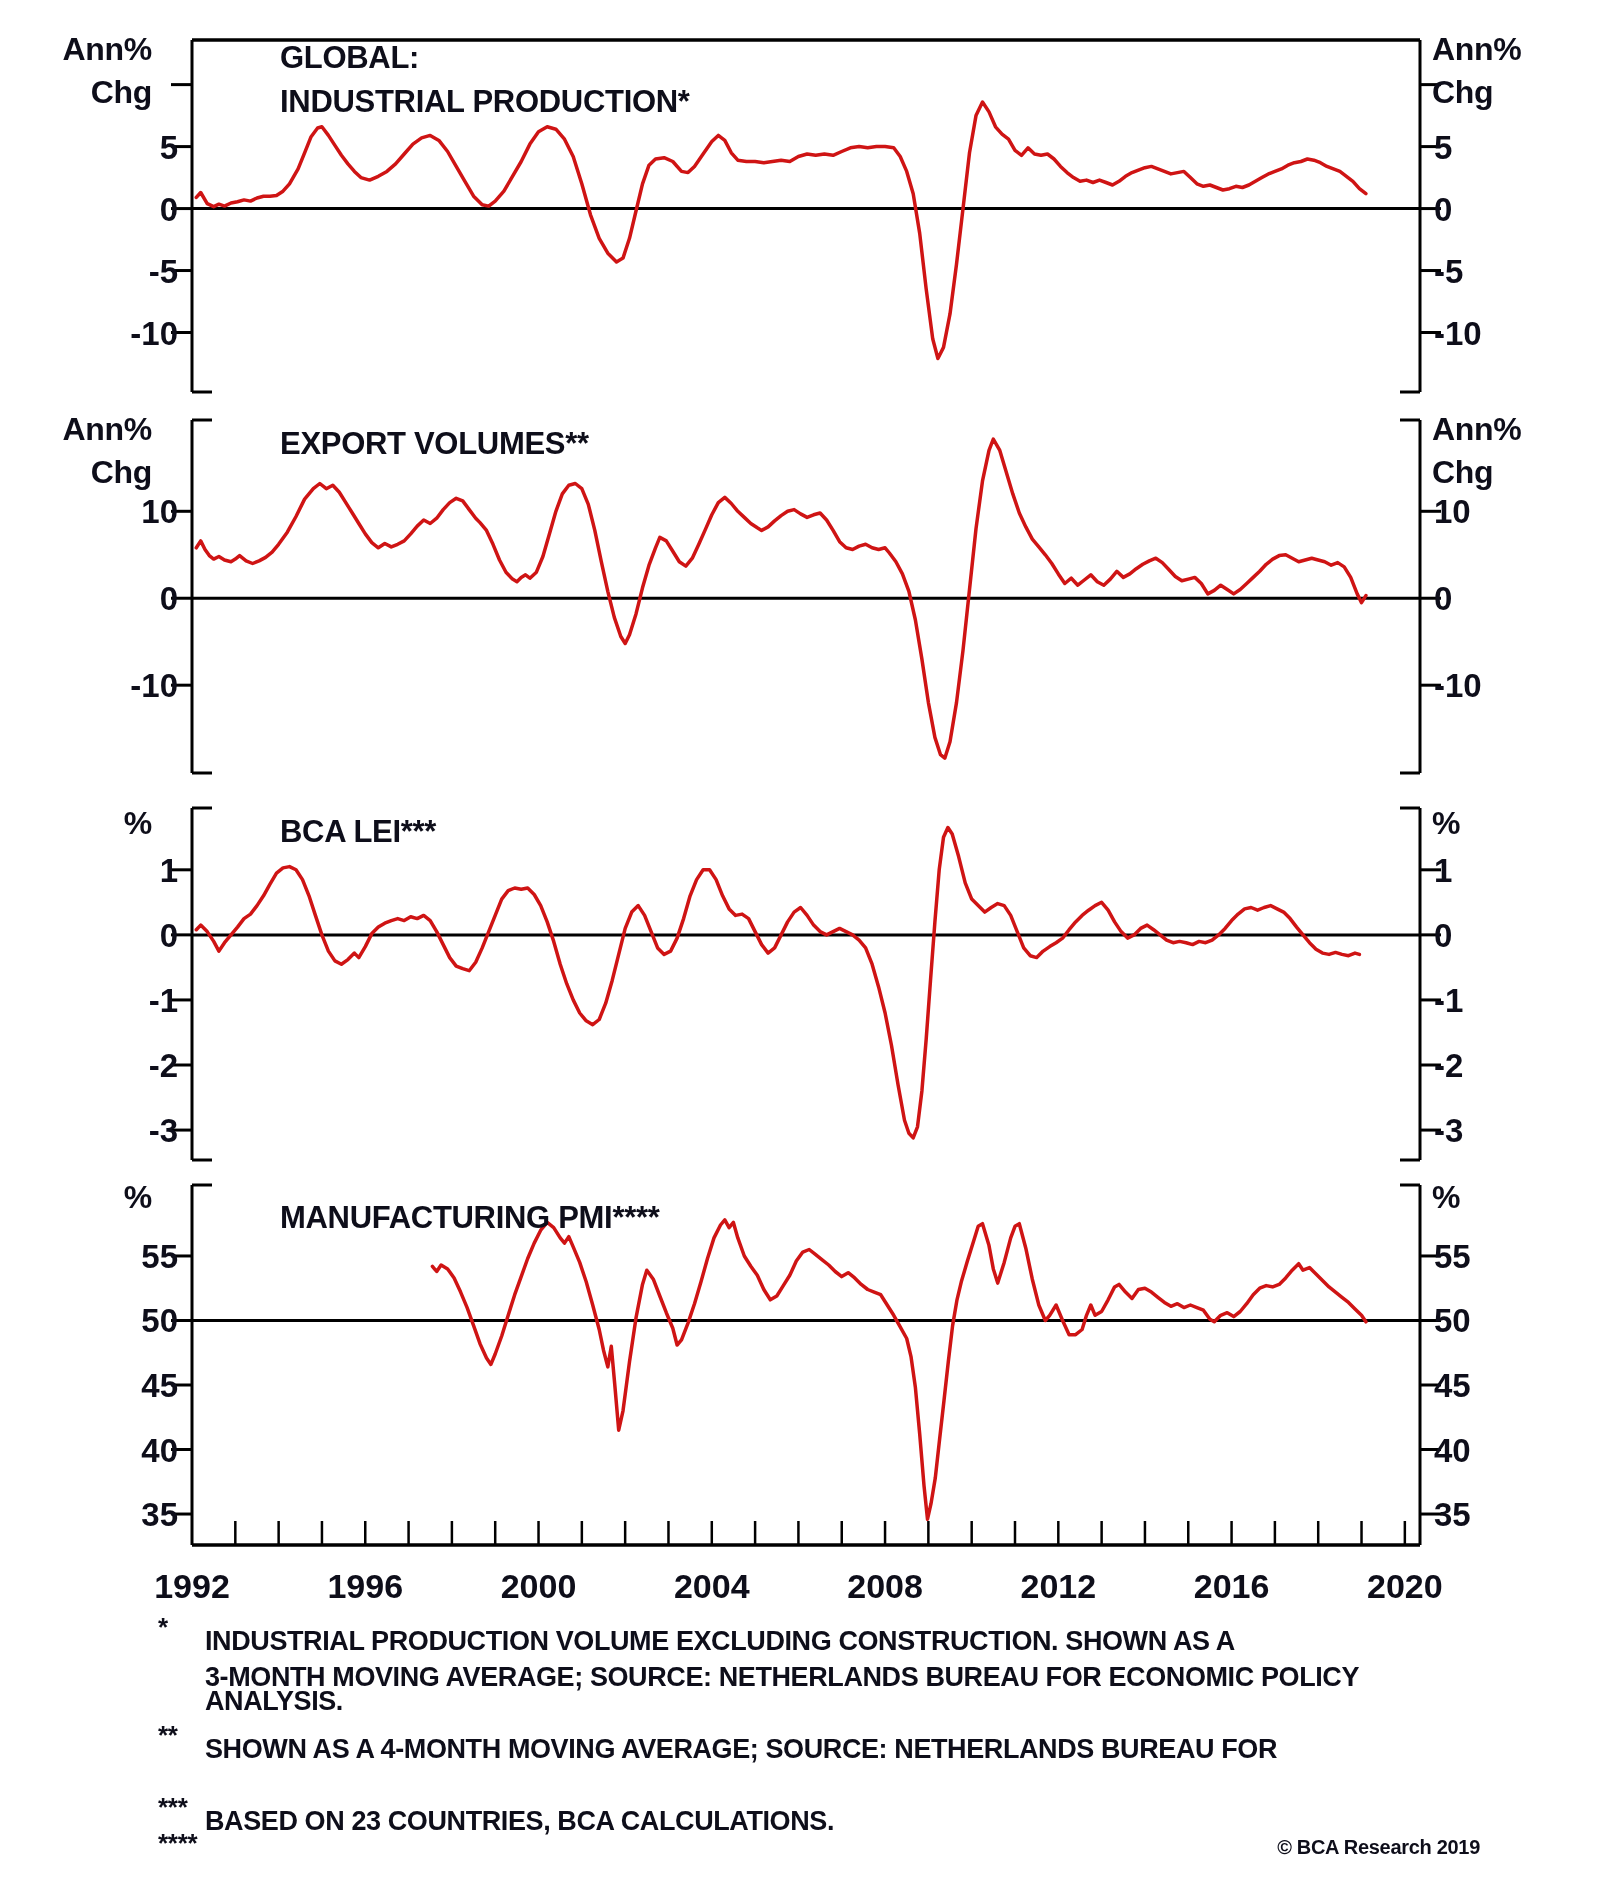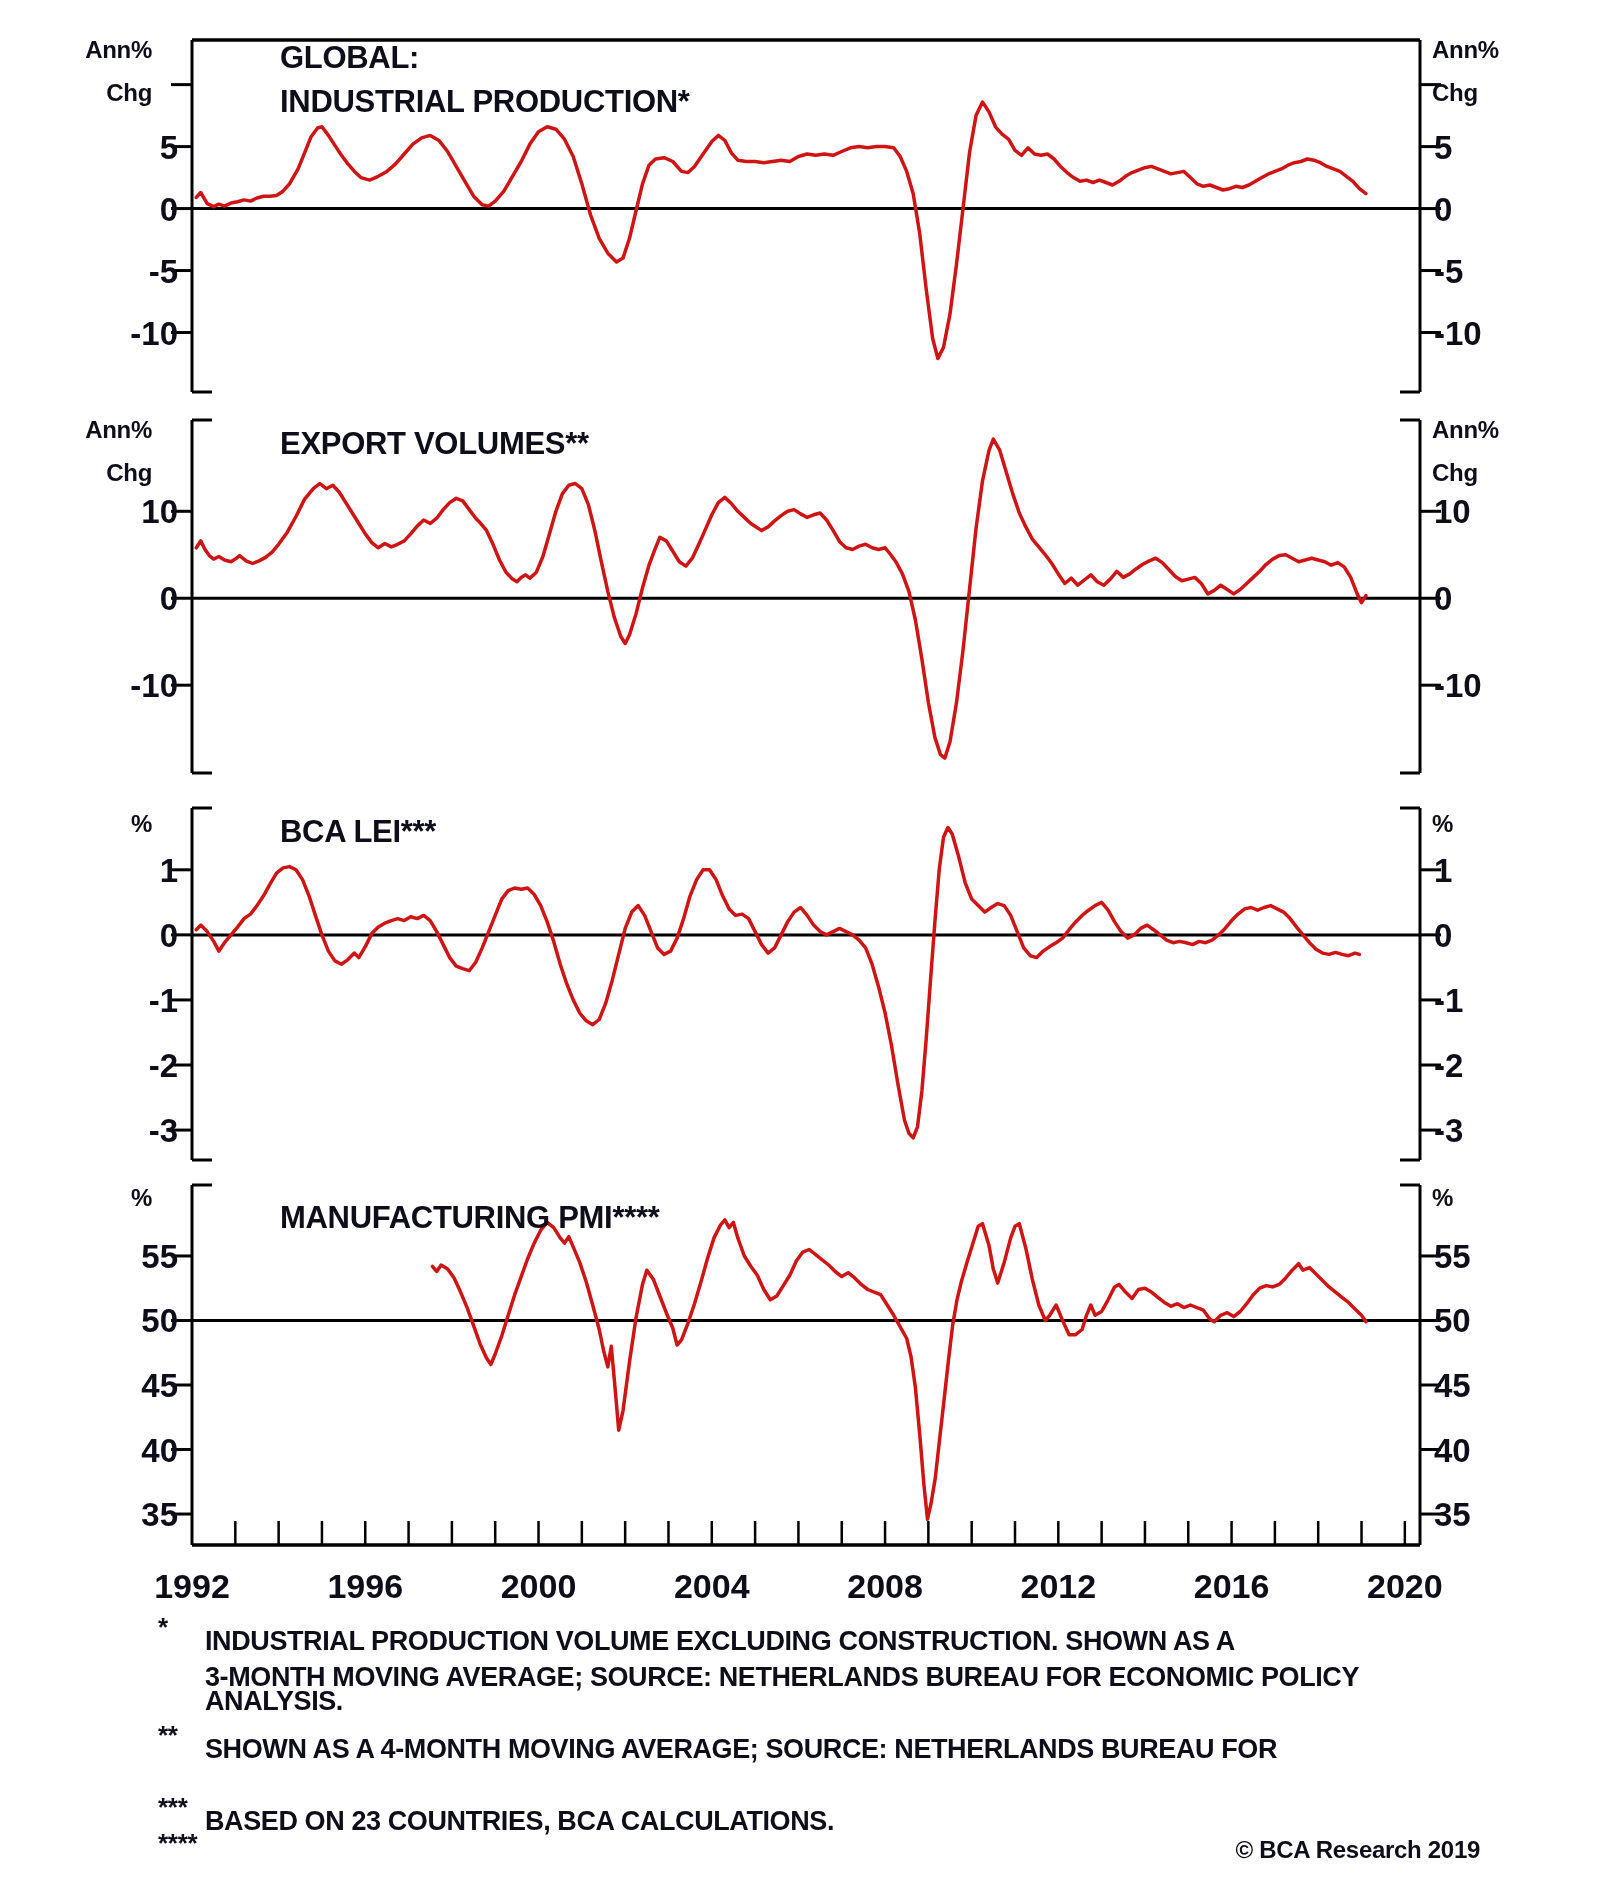--- a/index.html
+++ b/index.html
@@ -6,33 +6,33 @@
   .canvas{
     position:relative; width:1600px; height:1893px; background:#ffffff;
     font-family:"Liberation Sans", sans-serif; color:#0e0e1a; overflow:hidden;
   }
   .canvas svg{position:absolute;left:0;top:0;}
   .ptitle{
     position:absolute; left:280px; font-weight:bold; font-size:31px;
     line-height:44px; letter-spacing:-0.3px; color:#0e0e1a; white-space:nowrap;
   }
   .unit{
-    position:absolute; font-weight:bold; font-size:24px; line-height:43px;
+    position:absolute; font-weight:bold; font-size:32px; line-height:43px;
     letter-spacing:-0.3px; color:#0e0e1a; white-space:nowrap;
   }
   .unit.left{left:42px; width:110px; text-align:right;}
   .unit.right{left:1432px; text-align:left;}
   .num{font-family:"Liberation Sans",sans-serif; font-weight:bold; font-size:33px; fill:#0e0e1a;}
   .xlab{font-family:"Liberation Sans",sans-serif; font-weight:bold; font-size:34px; fill:#0e0e1a;}
   #footnotes{position:absolute; left:0; top:1612px; width:1600px; height:250px;}
   .fnrow{position:absolute; left:0; width:1600px; height:36px;}
   .fnmark{position:absolute; left:158px; font-weight:bold; font-size:26px; letter-spacing:-0.3px;}
   .fntext{position:absolute; left:205px; font-weight:bold; font-size:27px; letter-spacing:-0.4px; white-space:nowrap;margin-top:14px;}
   .copyright{
-    position:absolute; top:1836px; right:120px; font-weight:bold; font-size:24px;
+    position:absolute; top:1836px; right:120px; font-weight:bold; font-size:20px;
     letter-spacing:-0.3px; color:#0e0e1a; white-space:nowrap;
   }
 </style>
 </head>
 <body>
 
 <div class="canvas">
   <svg id="plot" width="1600" height="1893" viewBox="0 0 1600 1893">
       <line x1="192" y1="208.56338028169012" x2="1420" y2="208.56338028169012" stroke="#000000" stroke-width="3"></line>
       <line x1="192" y1="40" x2="192" y2="392" stroke="#000000" stroke-width="3"></line>

